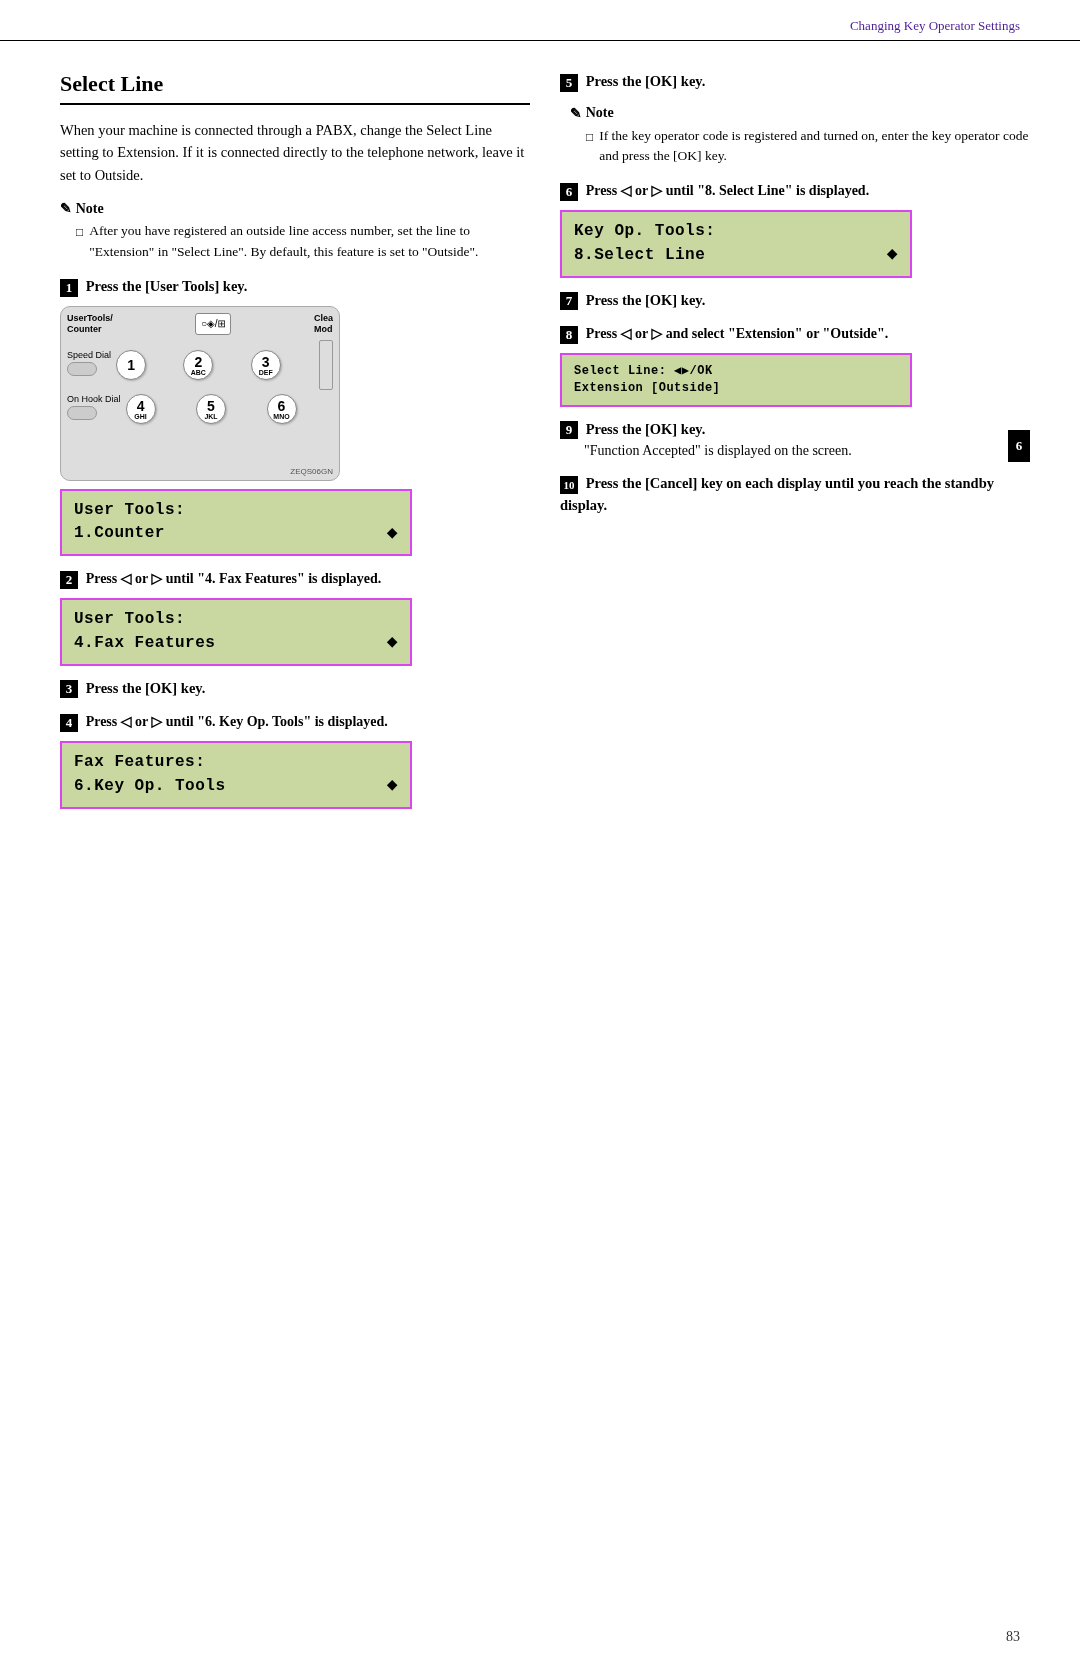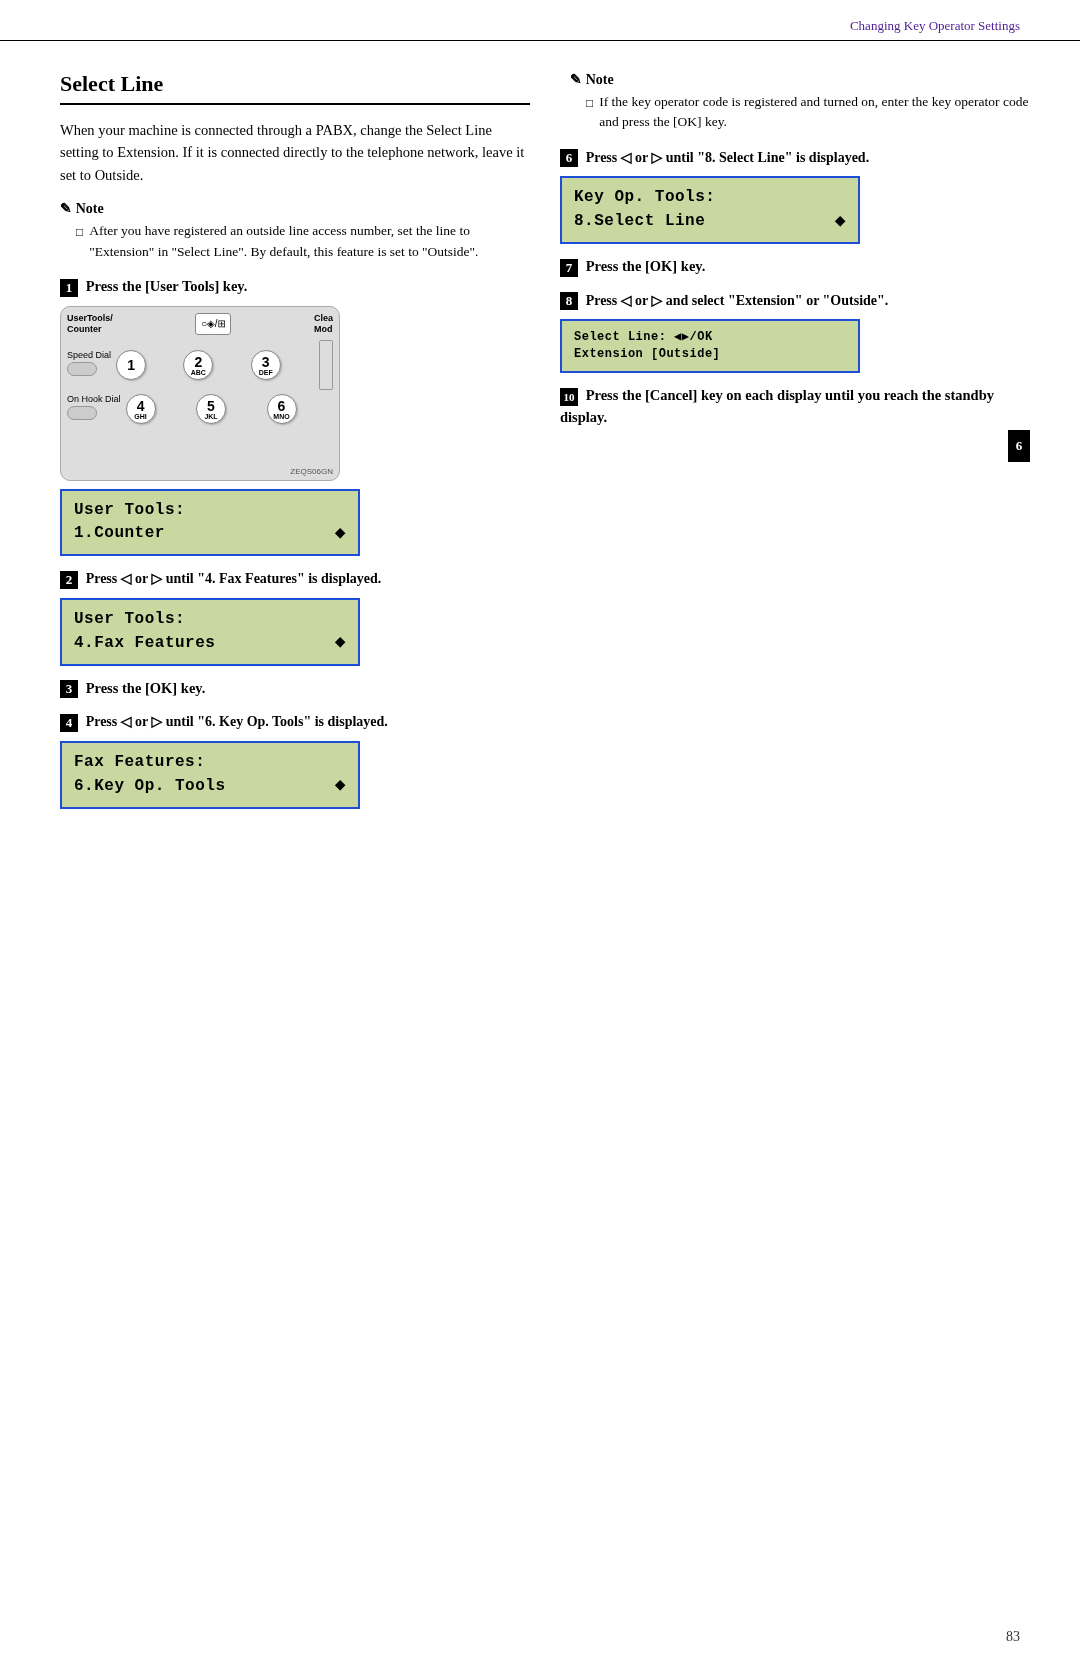--- a/index.html
+++ b/index.html
@@ -101,30 +101,30 @@
       background: #e8e8e8;
       border: 1px solid #aaa;
       border-radius: 10px;
       padding: 8px 6px 6px 6px;
       margin: 8px 0;
       width: 280px;
       font-family: Arial, sans-serif;
       font-size: 11px;
     }
     .lcd-box {
-      border: 2px solid #1d4ed8;
+      border: 2px solid #d946ef;
       background: #c8d8a0;
       font-family: 'Courier New', Courier, monospace;
       font-size: 16px;
       font-weight: bold;
       padding: 8px 12px;
       margin: 8px 0 12px 0;
       line-height: 1.4;
       letter-spacing: 0.5px;
-      width: 300px;
+      width: 352px;
     }
     .lcd-box .lcd-line {
       display: flex;
       justify-content: space-between;
       align-items: center;
     }
     .lcd-arrow {
       font-size: 18px;
     }
     .step-body {
@@ -291,20 +291,28 @@
           <span>6.Key Op. Tools</span>
           <span class="lcd-arrow">◆</span>
         </div>
       </div>
     </div>
 
   </div>
 
   <div class="right-col right-col-wrapper">
 
+    <div class="step">
+      <div class="step-label">
+        <span class="step-num">5</span>
+        <span>Press the</span>
+        <b>[OK]</b>
+        <span>key.</span>
+      </div>
+    </div>
 
     <div class="note-block" style="margin-left:10px; margin-bottom:14px;">
       <div class="note-title">
         <span class="note-pencil">✎</span>
         <span>Note</span>
       </div>
       <div class="note-text">
         <div class="note-item">
           <span>If the key operator code is registered and turned on, enter the key operator code and press the [OK] key.</span>
         </div>
@@ -350,20 +358,29 @@
       <div class="lcd-box" style="font-size:12px;">
         <div class="lcd-line">
           <span>Select Line:    ◀▶/OK</span>
         </div>
         <div class="lcd-line">
           <span>Extension [Outside]</span>
         </div>
       </div>
     </div>
 
+    <div class="step">
+      <div class="step-label">
+        <span class="step-num">9</span>
+        <span>Press the</span>
+        <b>[OK]</b>
+        <span>key.</span>
+      </div>
+      <div class="step-body" style="margin-left:24px; font-size:14px; line-height:1.5;">"Function Accepted" is displayed on the screen.</div>
+    </div>
 
     <div class="step">
       <div class="step-label">
         <span class="step-num" style="font-size:11px;">10</span>
         <span>Press the</span>
         <b>[Cancel]</b>
         <span>key on each display until you reach the standby display.</span>
       </div>
     </div>
 

